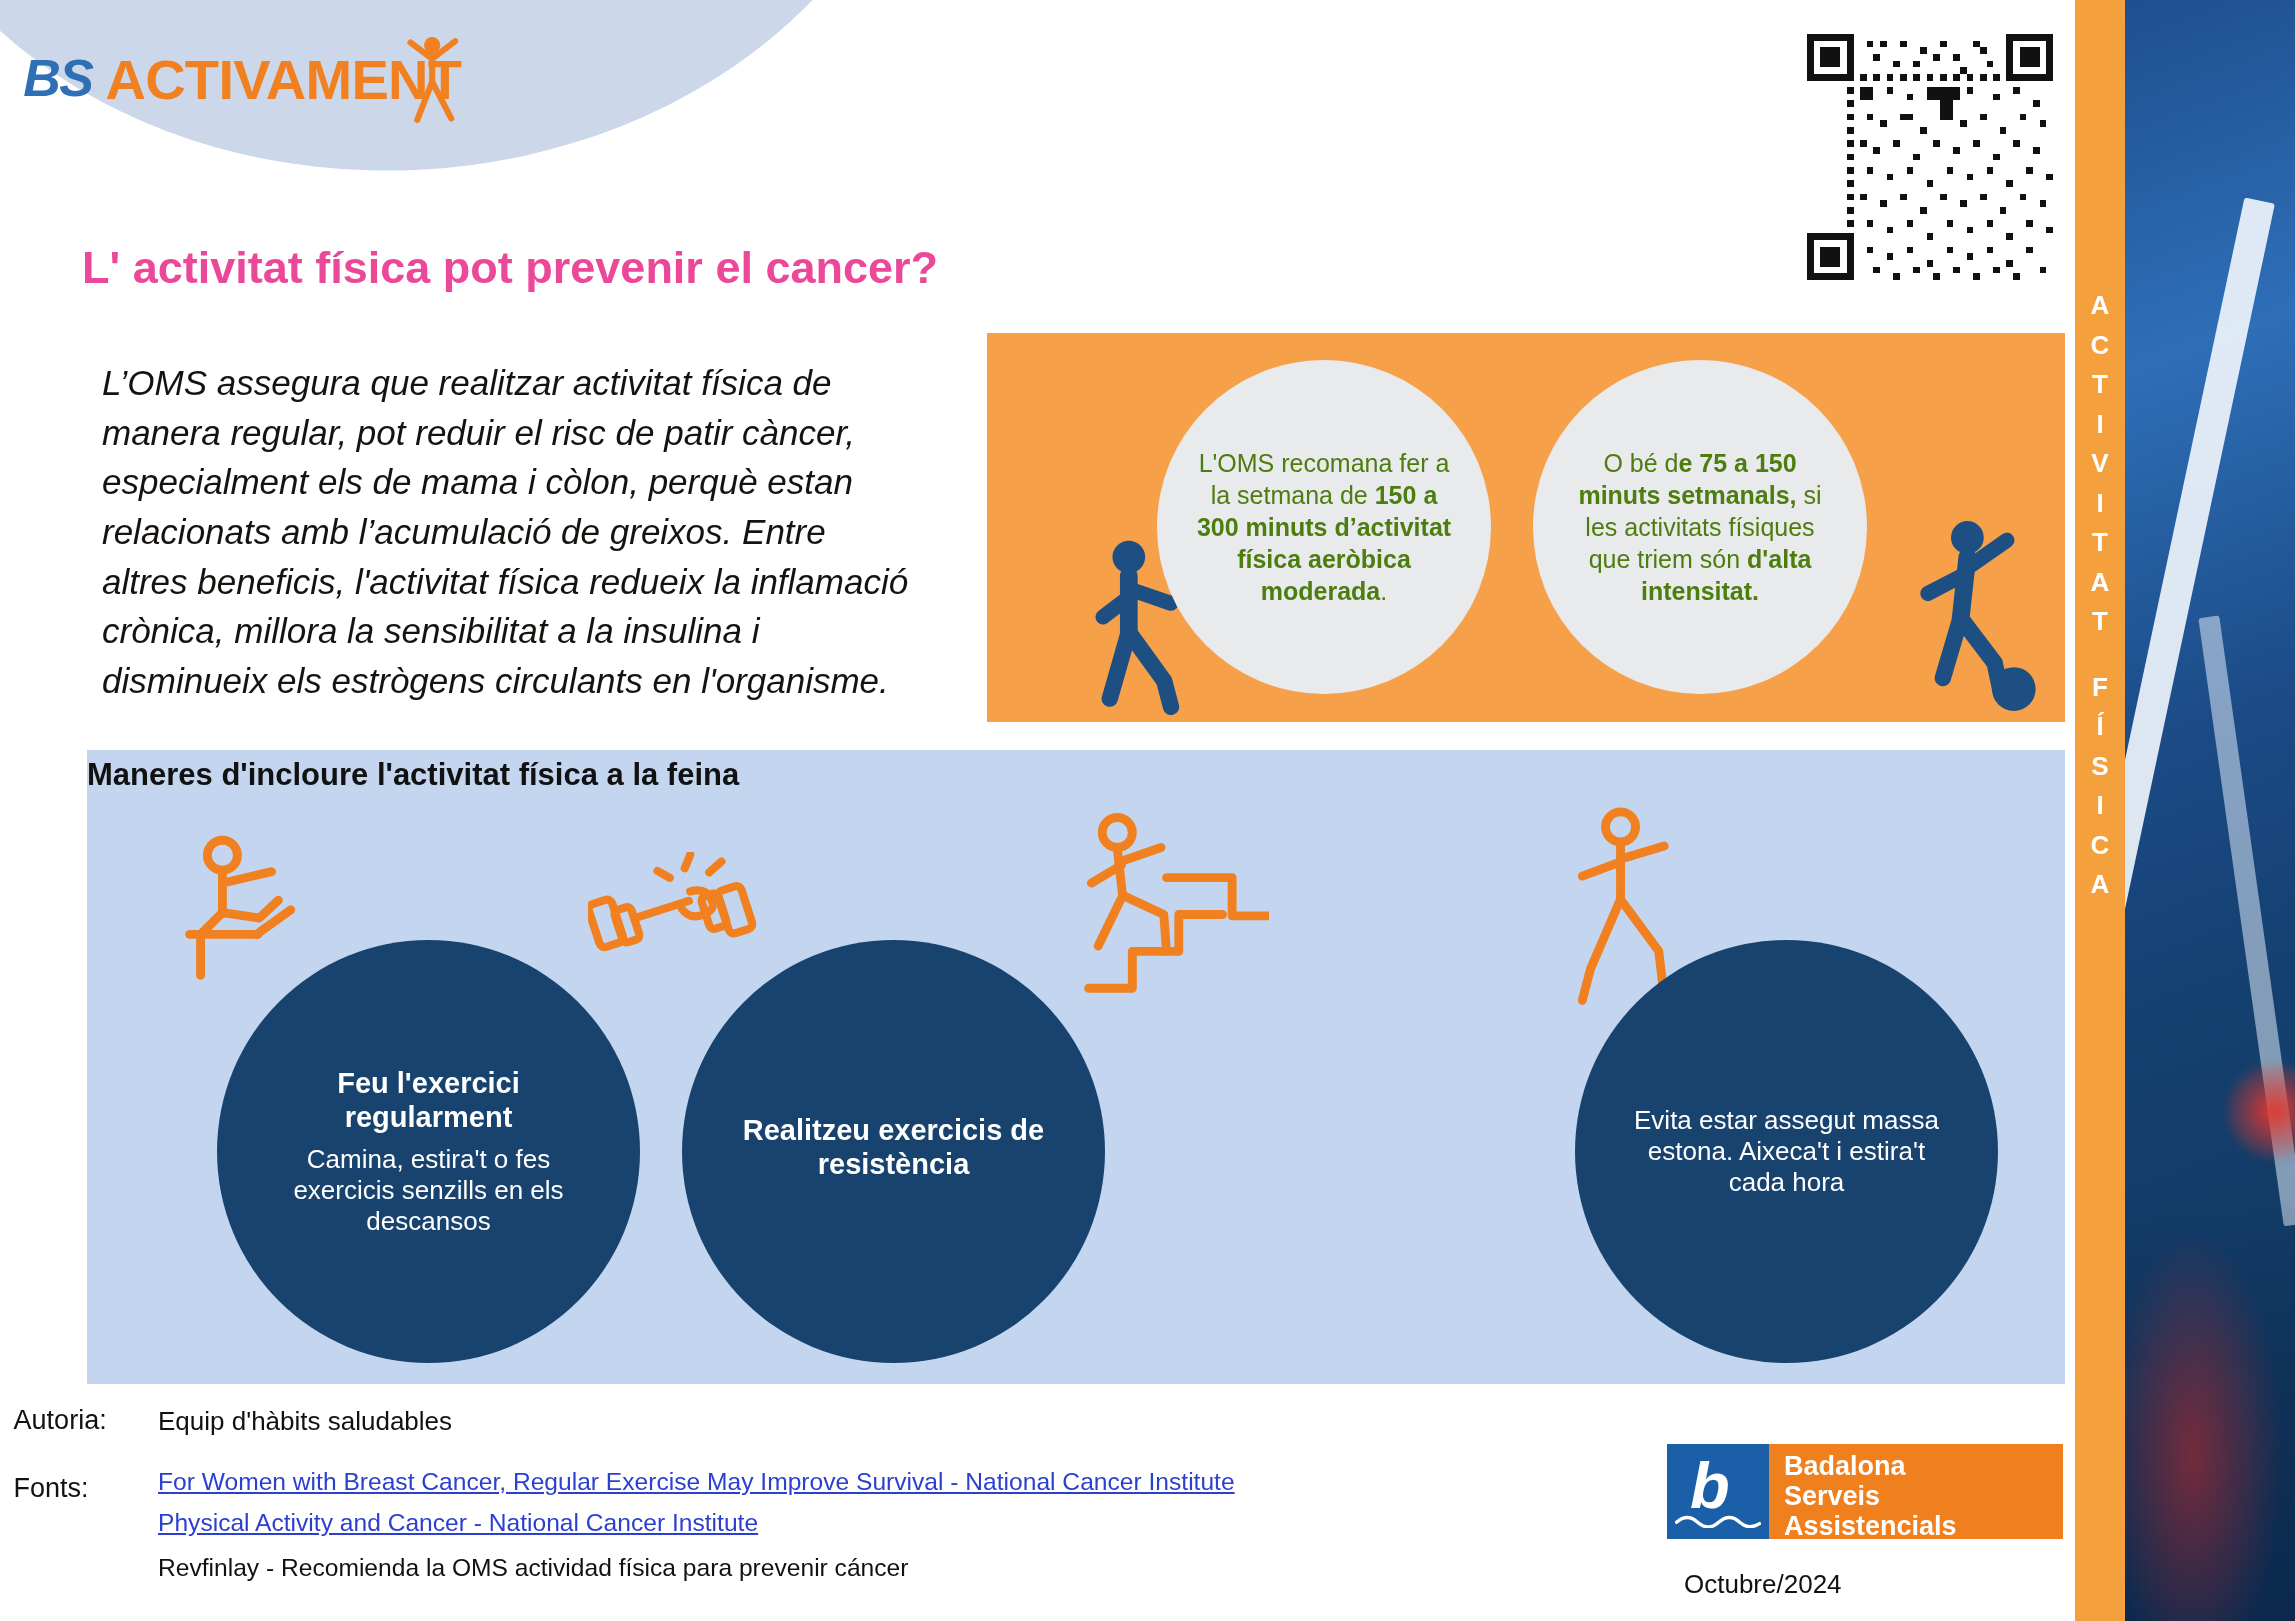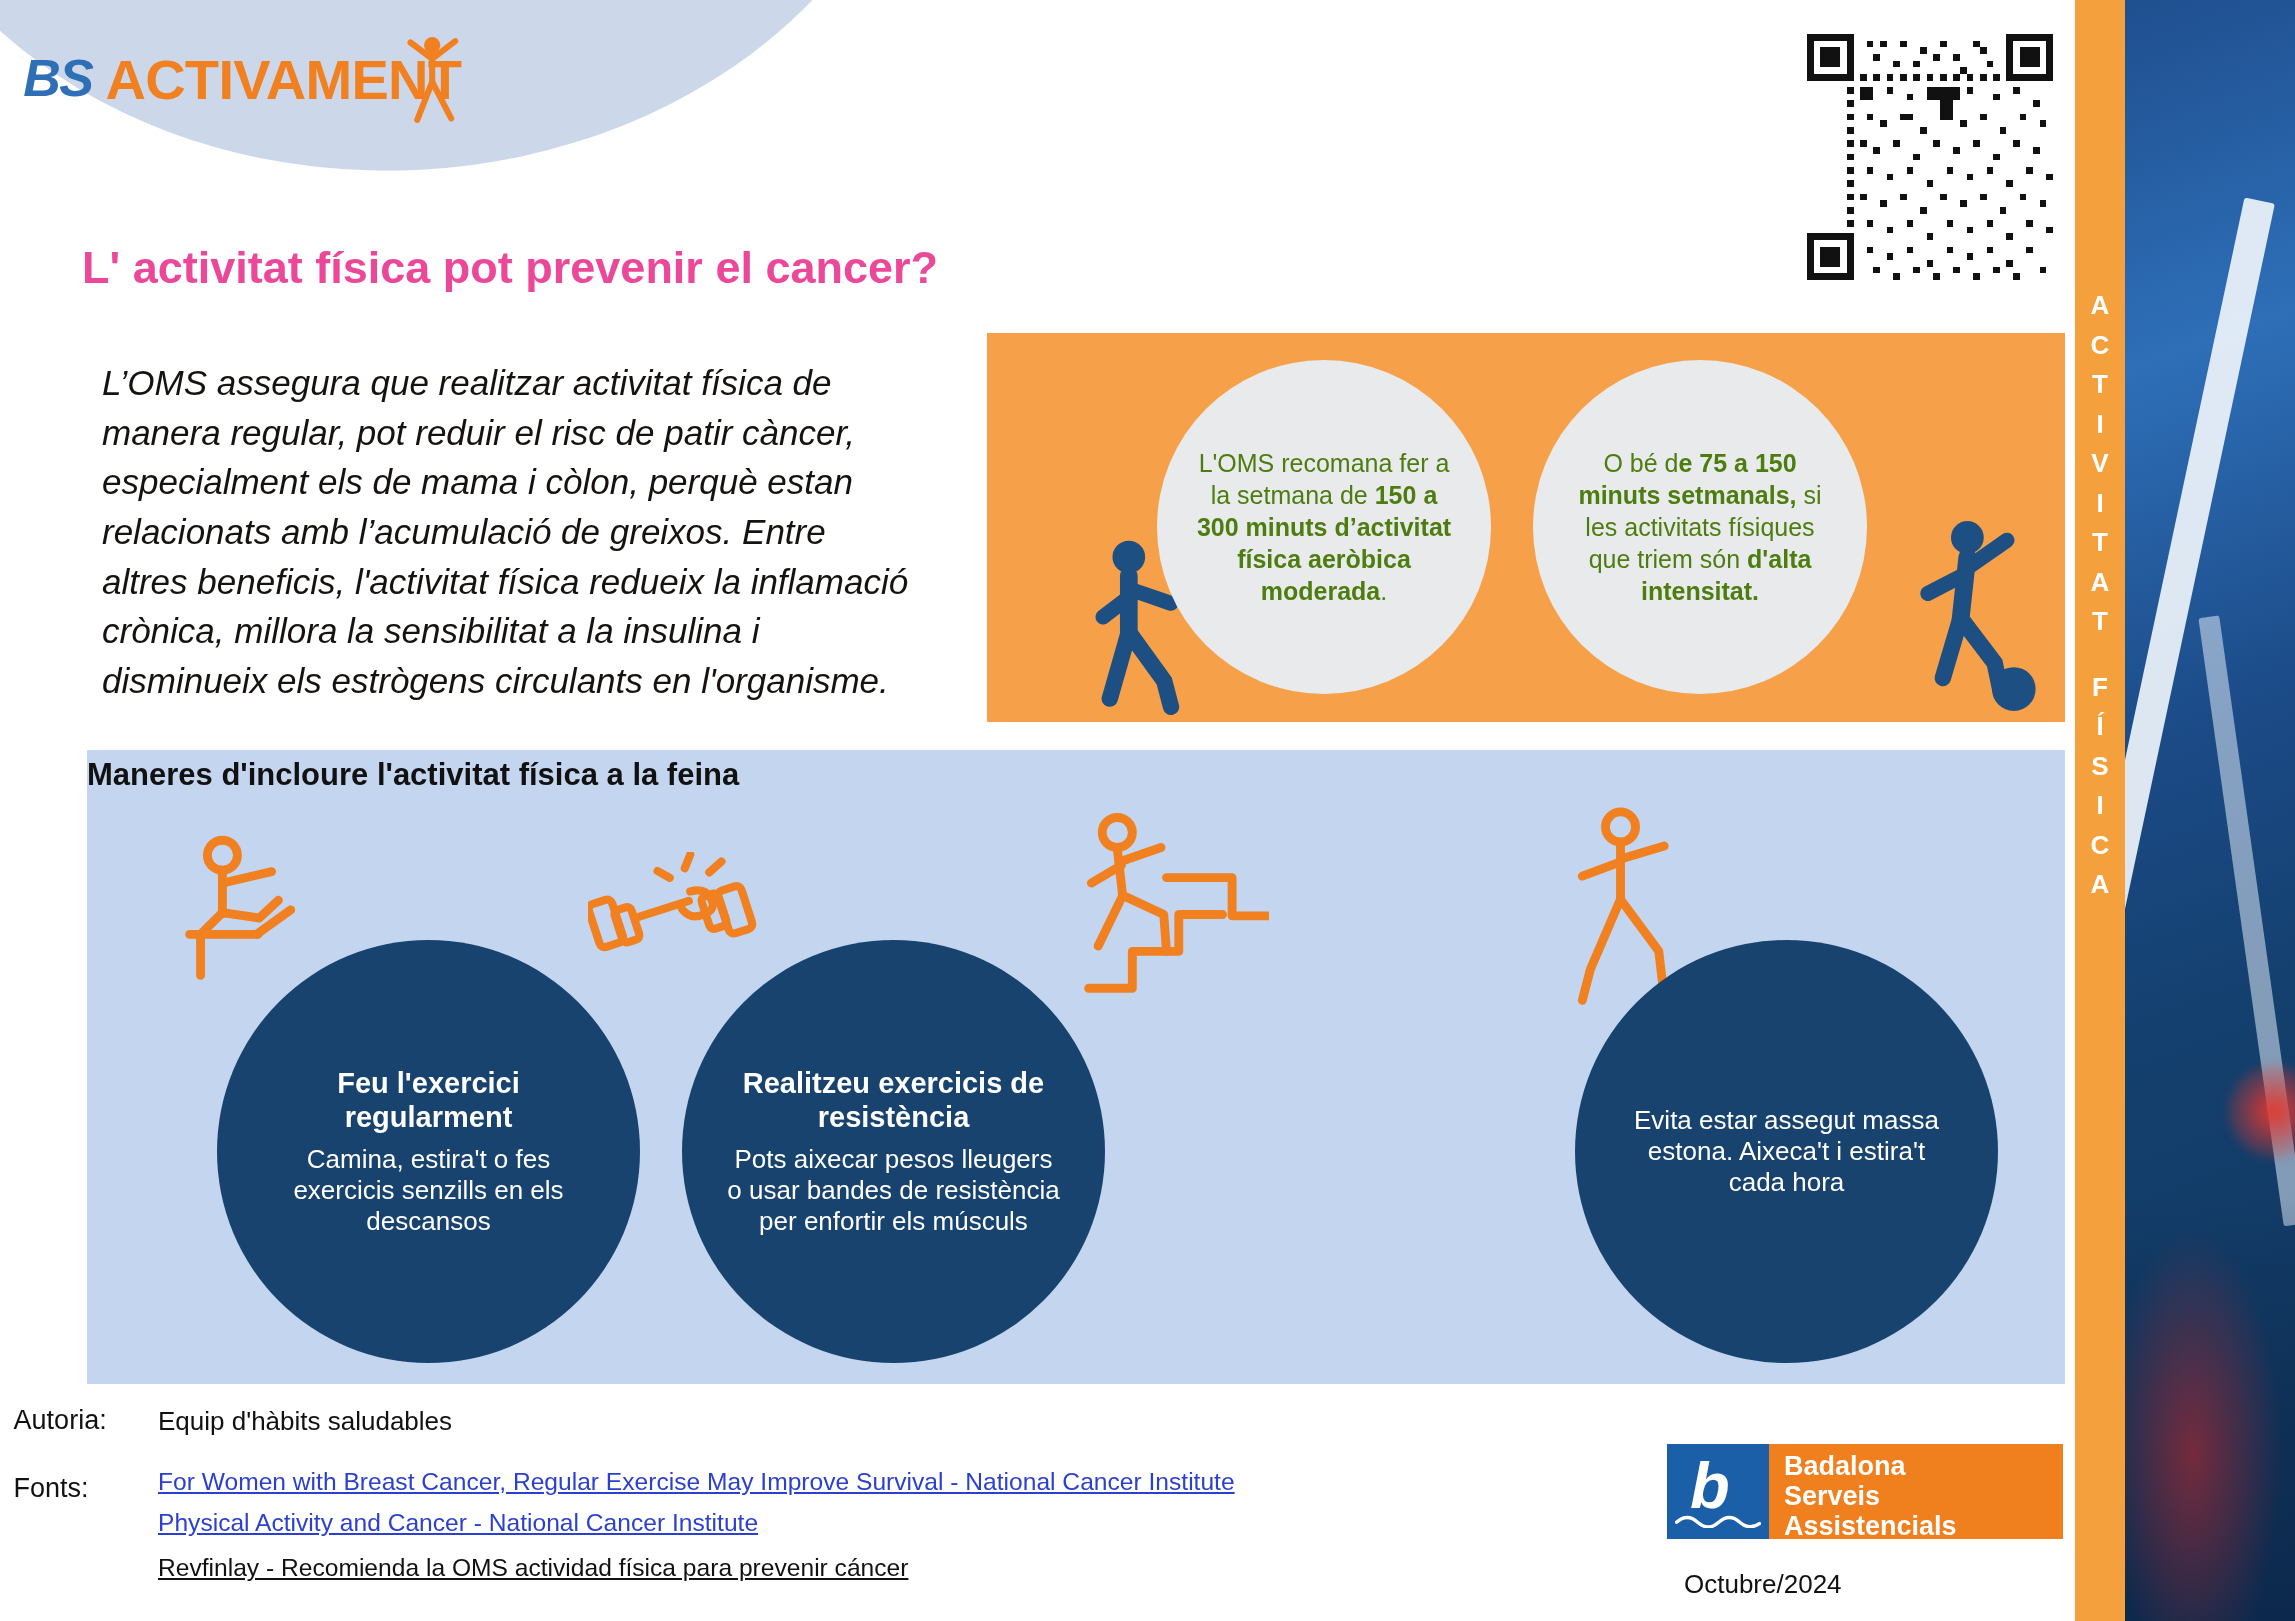--- a/index.html
+++ b/index.html
@@ -123,21 +123,21 @@
   .i2 { left: 588px; top: 852px; width: 184px; height: 136px; }
   .i3 { left: 1064px; top: 812px; width: 205px; height: 205px; }
   .i4 { left: 1555px; top: 805px; width: 157px; height: 205px; }
 
   
   .f-autoria-l { position:absolute; left: 13.6px; top: 1405px; font-size: 27px; color:#111; }
   .f-autoria-v { position:absolute; left: 158px; top: 1406px; font-size: 26px; color:#111; }
   .f-fonts-l { position:absolute; left: 13.6px; top: 1473px; font-size: 27px; color:#111; }
   .f-link1 { position:absolute; left: 158px; top: 1468px; font-size: 24.6px; color:#2b3fd0; }
   .f-link2 { position:absolute; left: 158px; top: 1509px; font-size: 24.6px; color:#2b3fd0; }
-  .f-rev { position:absolute; left: 158px; top: 1554px; font-size: 24.6px; color:#111;text-decoration:underline; }
+  .f-rev { position:absolute; left: 158px; top: 1554px; font-size: 24.6px; color:#111; }
 
   .bsa-logo { position:absolute; left: 1667px; top: 1444px; width: 396px; height: 95px; display:flex; }
   .bsa-logo .left {
     width: 102px; background:#1b5fa8; position:relative; color:#fff;
   }
   .bsa-logo .left .b {
     position:absolute; left: 23px; top: 4.1px; font-size: 65px; font-weight:700; font-style:italic;
   }
   .bsa-logo .left .wave {
     position:absolute; left: 8.2px; bottom: 11px; width: 86px; height: 17.7px;
@@ -412,21 +412,20 @@
       <path d="M96 138 L152 214 L160 282"></path>
     </g>
   </svg>
 
   <div class="bubble b1">
     <div class="h">Feu l'exercici regularment</div>
     <div class="d">Camina, estira't o fes exercicis senzills en els descansos</div>
   </div>
   <div class="bubble b2">
     <div class="h">Realitzeu exercicis de resistència</div>
-    <div class="d">Pots aixecar pesos lleugers o usar bandes de resistència per enfortir els músculs</div>
   </div>
   <div class="bubble b4">
     <div class="d">Evita estar assegut massa estona. Aixeca't i estira't cada hora</div>
   </div>
 
   <div class="f-autoria-l">Autoria:</div>
   <div class="f-autoria-v">Equip d'hàbits saludables</div>
   <div class="f-fonts-l">Fonts:</div>
   <a class="f-link1" href="#">For Women with Breast Cancer, Regular Exercise May Improve Survival - National Cancer Institute</a>
   <a class="f-link2" href="#">Physical Activity and Cancer - National Cancer Institute</a>

